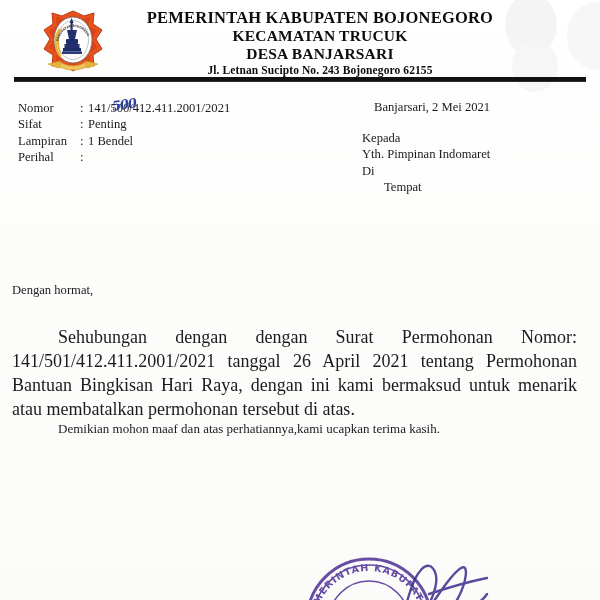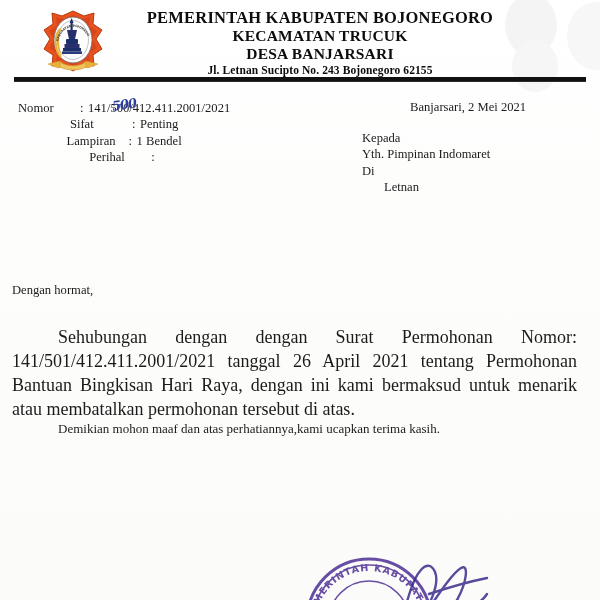--- a/index.html
+++ b/index.html
@@ -89,21 +89,21 @@
   }
 
   
   .meta {
     position: absolute;
     left: 18px;
     top: 100px;
     font-size: 12.6px;
     line-height: 16.4px;
   }
-  .meta-row { display: flex; white-space: nowrap; justify-content: center; }
+  .meta-row { display: flex; white-space: nowrap; }
   .meta-label { width: 62px; display: inline-block; }
   .meta-colon { width: 8px; display: inline-block; }
   .meta-value { display: inline-block; position: relative; }
 
   .handwritten-overlay {
     position: absolute;
     left: 24px;
     top: -3px;
     font-family: "DejaVu Serif", serif;
     font-style: italic;
@@ -114,21 +114,20 @@
     letter-spacing: -1px;
   }
 
   
   .date-line {
     position: absolute;
     left: 374px;
     top: 100px;
     font-size: 12.6px;
     white-space: nowrap;
-    margin-left: 36px;
   }
   .addressee {
     position: absolute;
     left: 362px;
     top: 130px;
     font-size: 12.6px;
     line-height: 16.4px;
   }
   .addressee .indent { padding-left: 22px; }
 
@@ -272,21 +271,21 @@
       <span class="meta-colon">:</span>
     </div>
   </div>
 
   <div class="date-line">Banjarsari, 2 Mei 2021</div>
 
   <div class="addressee">
     <div>Kepada</div>
     <div>Yth. Pimpinan Indomaret</div>
     <div>Di</div>
-    <div class="indent">Letnan</div>
+    <div class="indent">Tempat</div>
   </div>
 
   <div class="salutation">Dengan hormat,</div>
   <div class="para">Sehubungan dengan dengan Surat Permohonan Nomor: 141/501/412.411.2001/2021 tanggal 26 April 2021 tentang Permohonan Bantuan Bingkisan Hari Raya, dengan ini kami bermaksud untuk menarik atau membatalkan permohonan tersebut di atas.</div>
   <div class="closing">Demikian mohon maaf dan atas perhatiannya,kami ucapkan terima kasih.</div>
 
 
   <div class="stamp">
     <svg viewBox="0 0 152 152" xmlns="http://www.w3.org/2000/svg">
       <g stroke="#5b3f9c" fill="none">

